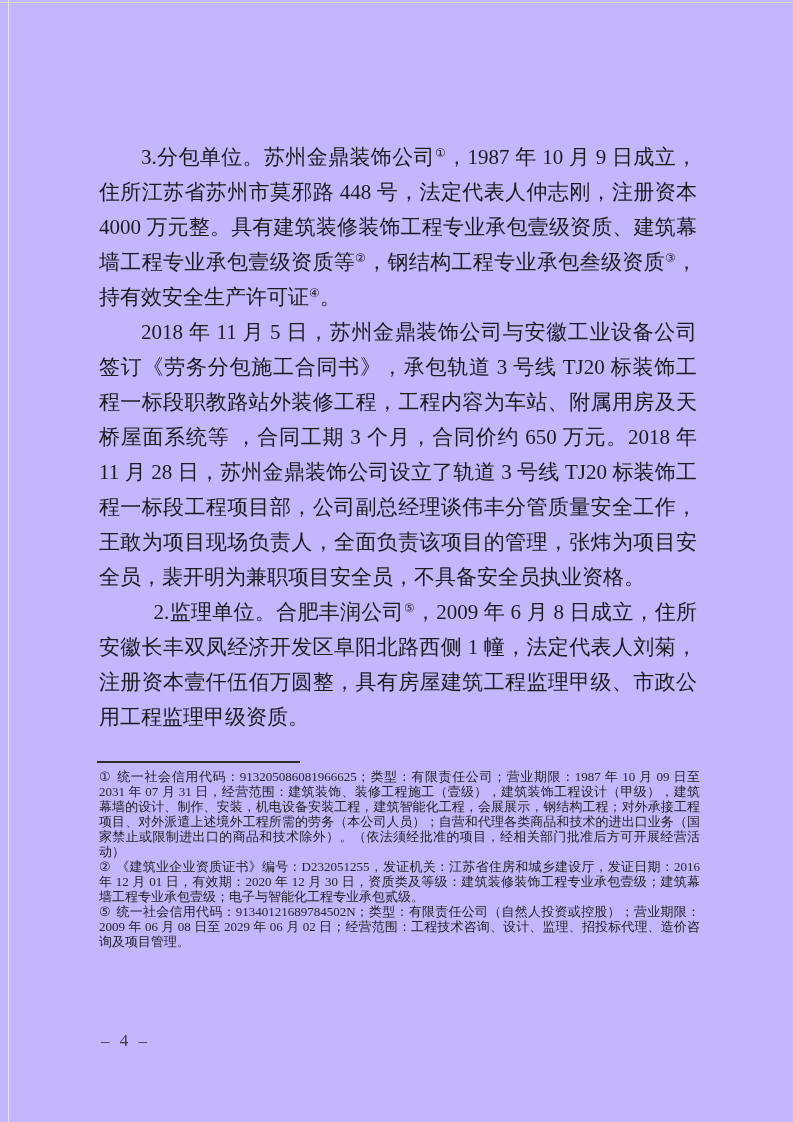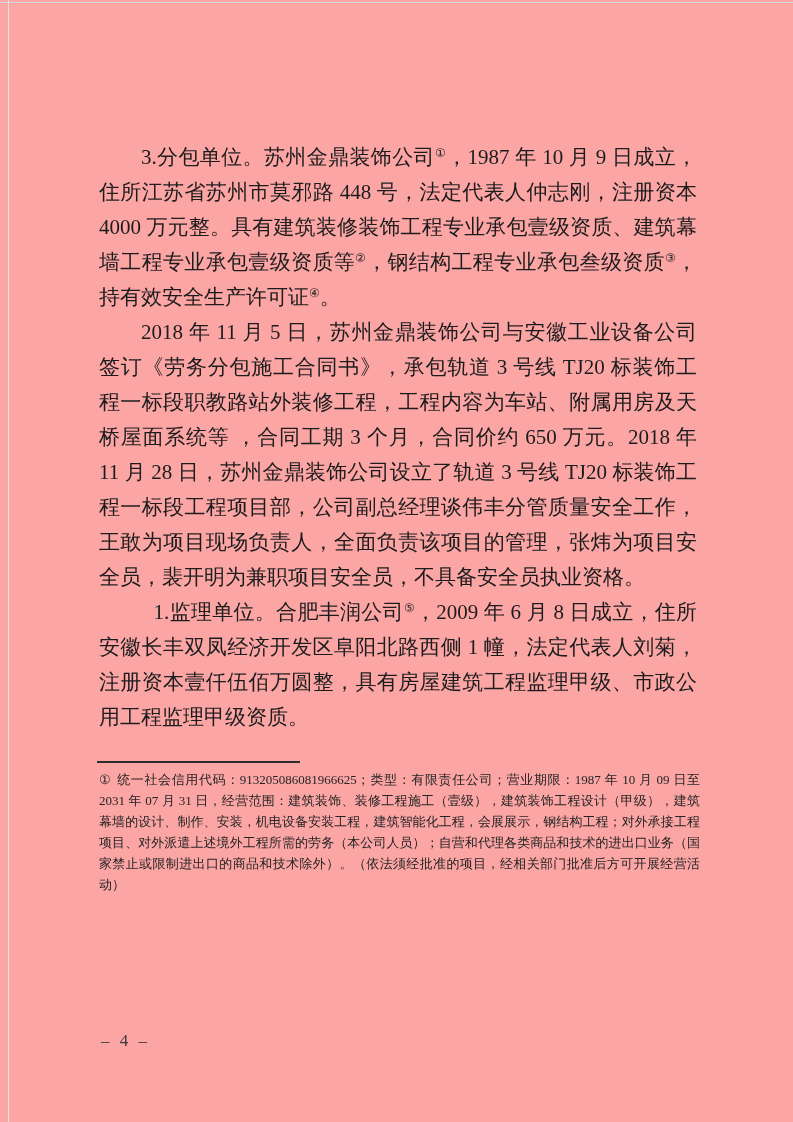--- a/index.html
+++ b/index.html
@@ -4,21 +4,21 @@
 <style>
   html, body {
     margin: 0;
     padding: 0;
     background: #ffffff;
   }
   .page {
     position: relative;
     width: 793px;
     height: 1122px;
-    background: #fca5a5;
+    background: #c4b5fd;
     overflow: hidden;
     font-family: "Liberation Serif", "DejaVu Serif", serif;
     color: #1f1f1f;
   }
   
   .edge-top {
     position: absolute;
     top: 2px; left: 0; right: 0;
     height: 1px;
     background: #d9d9d9;
@@ -59,21 +59,21 @@
     width: 203px;
     height: 0;
     border-top: 2px solid #2d2d2d;
   }
   .footnotes {
     position: absolute;
     left: 99px;
     top: 769px;
     width: 601px;
     font-size: 13px;
-    line-height: 21px;
+    line-height: 15px;
     text-align: justify;
     text-justify: inter-ideograph;
     color: #242424;
   }
   .footnotes p {
     margin: 0;
   }
   .footnotes .fn-marker {
     margin-right: 2px;
   }
@@ -89,23 +89,25 @@
 </head>
 <body>
 
 <div class="page">
   <div class="edge-top"></div>
   <div class="edge-left"></div>
 
   <div class="doc-body" id="paragraphs">
       <p><span>3.分包单位。苏州金鼎装饰公司</span><sup>①</sup><span>，1987 年 10 月 9 日成立，住所江苏省苏州市莫邪路 448 号，法定代表人仲志刚，注册资本 4000 万元整。具有建筑装修装饰工程专业承包壹级资质、建筑幕墙工程专业承包壹级资质等</span><sup>②</sup><span>，钢结构工程专业承包叁级资质</span><sup>③</sup><span>，持有效安全生产许可证</span><sup>④</sup><span>。</span></p>
       <p><span>2018 年 11 月 5 日，苏州金鼎装饰公司与安徽工业设备公司签订《劳务分包施工合同书》，承包轨道 3 号线 TJ20 标装饰工程一标段职教路站外装修工程，工程内容为车站、附属用房及天桥屋面系统等 ，合同工期 3 个月，合同价约 650 万元。2018 年 11 月 28 日，苏州金鼎装饰公司设立了轨道 3 号线 TJ20 标装饰工程一标段工程项目部，公司副总经理谈伟丰分管质量安全工作，王敢为项目现场负责人，全面负责该项目的管理，张炜为项目安全员，裴开明为兼职项目安全员，不具备安全员执业资格。</span></p>
-      <p><span>1.监理单位。合肥丰润公司</span><sup>⑤</sup><span>，2009 年 6 月 8 日成立，住所安徽长丰双凤经济开发区阜阳北路西侧 1 幢，法定代表人刘菊，注册资本壹仟伍佰万圆整，具有房屋建筑工程监理甲级、市政公用工程监理甲级资质。</span></p>
+      <p><span>2.监理单位。合肥丰润公司</span><sup>⑤</sup><span>，2009 年 6 月 8 日成立，住所安徽长丰双凤经济开发区阜阳北路西侧 1 幢，法定代表人刘菊，注册资本壹仟伍佰万圆整，具有房屋建筑工程监理甲级、市政公用工程监理甲级资质。</span></p>
     </div>
 
   <div class="footnote-sep"></div>
 
   <div class="footnotes" id="footnotes">
       <p><span class="fn-marker">①</span><span> 统一社会信用代码：913205086081966625；类型：有限责任公司；营业期限：1987 年 10 月 09 日至 2031 年 07 月 31 日，经营范围：建筑装饰、装修工程施工（壹级），建筑装饰工程设计（甲级），建筑幕墙的设计、制作、安装，机电设备安装工程，建筑智能化工程，会展展示，钢结构工程；对外承接工程项目、对外派遣上述境外工程所需的劳务（本公司人员）；自营和代理各类商品和技术的进出口业务（国家禁止或限制进出口的商品和技术除外）。（依法须经批准的项目，经相关部门批准后方可开展经营活动）</span></p>
+      <p><span class="fn-marker">②</span><span> 《建筑业企业资质证书》编号：D232051255，发证机关：江苏省住房和城乡建设厅，发证日期：2016 年 12 月 01 日，有效期：2020 年 12 月 30 日，资质类及等级：建筑装修装饰工程专业承包壹级；建筑幕墙工程专业承包壹级；电子与智能化工程专业承包贰级。</span></p>
+      <p><span class="fn-marker">⑤</span><span> 统一社会信用代码：91340121689784502N；类型：有限责任公司（自然人投资或控股）；营业期限：2009 年 06 月 08 日至 2029 年 06 月 02 日；经营范围：工程技术咨询、设计、监理、招投标代理、造价咨询及项目管理。</span></p>
     </div>
 
   <div class="page-number">– 4 –</div>
 </div>
 
 </body></html>

